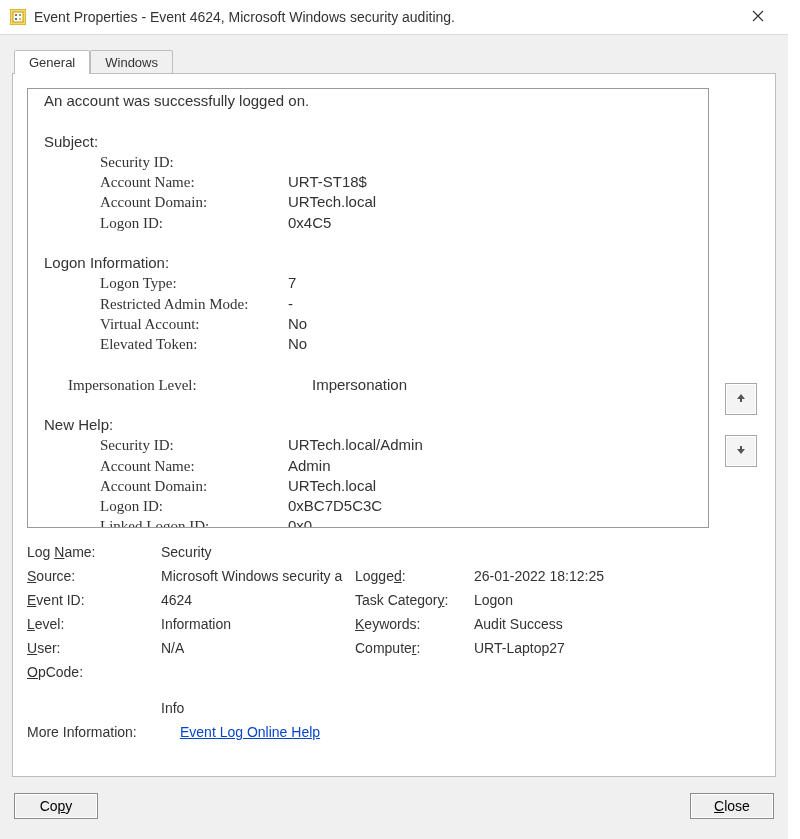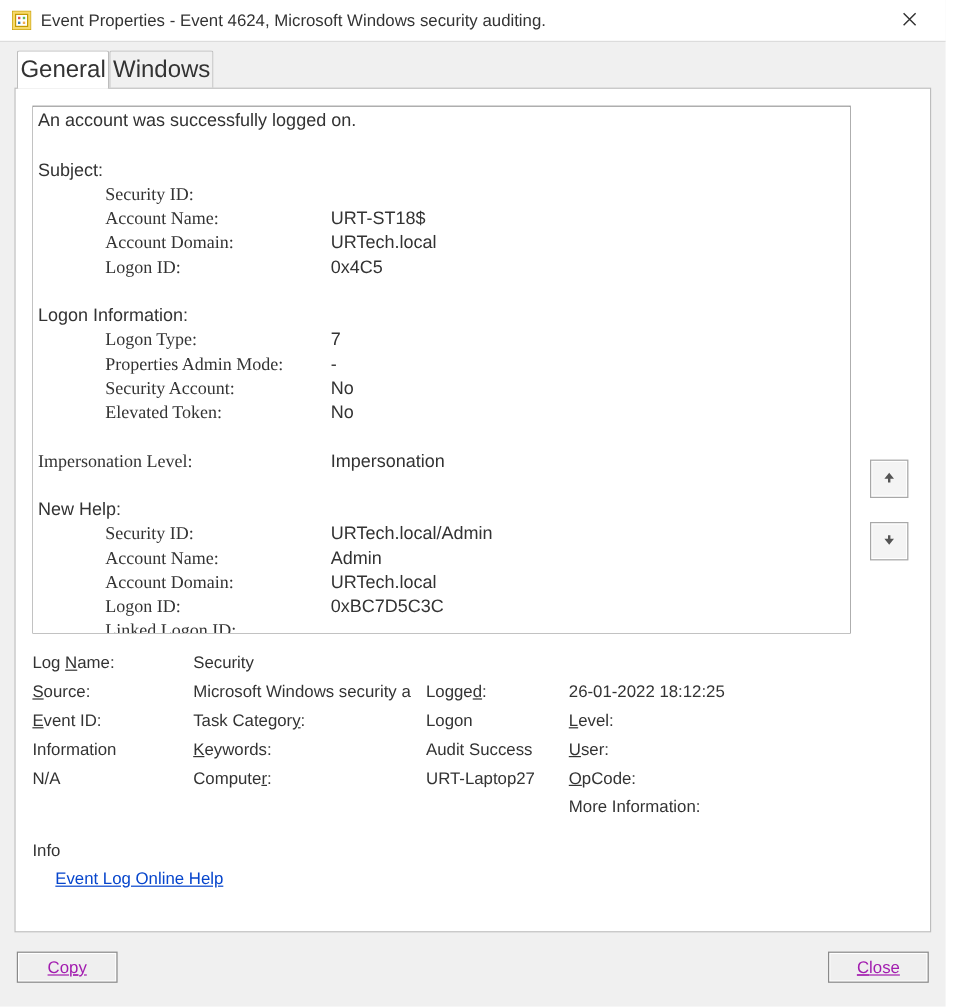--- a/index.html
+++ b/index.html
@@ -56,28 +56,28 @@
     flex-direction: column;
     box-sizing: border-box;
   }
   .tabs {
     display: flex;
     align-items: flex-end;
     height: 28px;
     margin-left: 2px;
   }
   .tab {
-    padding: 4px 2px;
+    padding: 4px 14px;
     border: 1px solid #bdbdbd;
     border-bottom: none;
     background: #f0f0f0;
     position: relative;
     top: 1px;
     border-radius: 2px 2px 0 0;
-    font-size: 20px;
+    font-size: 13px;
     color: #333;
     cursor: pointer;
   }
   .tab.active {
     background: #ffffff;
     border-color: #bdbdbd;
     z-index: 2;
   }
   .panel {
     border: 1px solid #bdbdbd;
@@ -118,21 +118,21 @@
     cursor: pointer;
     box-shadow: inset 0 0 0 1px #ffffff;
   }
   .nav-btn span { color:#555; font-size:14px; line-height:1; }
 
   .desc-box {
     border: 1px solid #9a9a9a;
     background: #ffffff;
     height: 440px;
     overflow-y: scroll;
-    padding: 2px 8px 6px 4px;
+    padding: 2px 8px 6px 16px;
     font-size: 15px;
     line-height: 1.35;
     color: #333;
     box-sizing: border-box;
   }
   .desc-box .line { white-space: pre; }
   .desc-box::-webkit-scrollbar { width: 17px; }
   .desc-box::-webkit-scrollbar-track { background: #f0f0f0; }
   .desc-box::-webkit-scrollbar-thumb { background: #c2c2c2; }
   .desc-box::-webkit-scrollbar-button { background: #f0f0f0; height:17px; }
@@ -161,25 +161,24 @@
     padding: 0 14px 10px 14px;
     display: flex;
     align-items: center;
   }
   .btn {
     min-width: 84px;
     height: 26px;
     border: 1px solid #8a8a8a;
     background: #efefef;
     font-size: 14px;
-    color: #a21caf;
+    color: #000000;
     padding: 0 12px;
     cursor: pointer;
     box-shadow: inset 0 0 0 1px #ffffff;
-    text-decoration: underline;
   }
   .btn .ul { text-decoration: underline; }
   .spacer { flex:1 1 auto; }
 </style>
 </head>
 <body>
 
 <div class="window">
 
   <div class="titlebar">
@@ -240,37 +239,37 @@
             <div class="line">&nbsp;</div>
 
             <div class="line">Logon Information:</div>
             <div class="kv-row">
                 <span class="kv-ind"></span>
                 <span class="kv-k">Logon Type:</span>
                 <span class="kv-v">7</span>
               </div>
             <div class="kv-row">
                 <span class="kv-ind"></span>
-                <span class="kv-k">Properties Admin Mode:</span>
+                <span class="kv-k">Restricted Admin Mode:</span>
                 <span class="kv-v">-</span>
               </div>
             <div class="kv-row">
                 <span class="kv-ind"></span>
-                <span class="kv-k">Security Account:</span>
+                <span class="kv-k">Virtual Account:</span>
                 <span class="kv-v">No</span>
               </div>
             <div class="kv-row">
                 <span class="kv-ind"></span>
                 <span class="kv-k">Elevated Token:</span>
                 <span class="kv-v">No</span>
               </div>
             <div class="line">&nbsp;</div>
 
             <div class="kv-row">
-                <span class="kv-k" style="width:244px;flex:0 0 244px;">Impersonation Level:</span>
+                <span class="kv-k" style="width:244px;flex:0 0 244px;margin-left:24px;">Impersonation Level:</span>
                 <span class="kv-v">Impersonation</span>
               </div>
             <div class="line">&nbsp;</div>
 
             <div class="line">New Help:</div>
             <div class="kv-row">
                 <span class="kv-ind"></span>
                 <span class="kv-k">Security ID:</span>
                 <span class="kv-v">URTech.local/Admin</span>
               </div>
@@ -285,34 +284,36 @@
                 <span class="kv-v">URTech.local</span>
               </div>
             <div class="kv-row">
                 <span class="kv-ind"></span>
                 <span class="kv-k">Logon ID:</span>
                 <span class="kv-v">0xBC7D5C3C</span>
               </div>
             <div class="kv-row">
                 <span class="kv-ind"></span>
                 <span class="kv-k">Linked Logon ID:</span>
+                <span class="kv-v"> 0x0</span>
               </div>
 
           </div>
 
           <div class="meta">
             <div class="lbl"><span>Log&nbsp;<span class="ul">N</span>ame:</span></div>
             <div class="val" style="grid-column: span 3;">Security</div>
 
             <div class="lbl"><span class="ul">S</span>ource:</div>
             <div class="val">Microsoft Windows security a</div>
             <div class="lbl">Logge<span class="ul">d</span>:</div>
             <div class="val">26-01-2022 18:12:25</div>
 
             <div class="lbl"><span class="ul">E</span>vent ID:</div>
+            <div class="val">4624</div>
             <div class="lbl">Task Categor<span class="ul">y</span>:</div>
             <div class="val">Logon</div>
 
             <div class="lbl"><span class="ul">L</span>evel:</div>
             <div class="val">Information</div>
             <div class="lbl"><span class="ul">K</span>eywords:</div>
             <div class="val">Audit Success</div>
 
             <div class="lbl"><span class="ul">U</span>ser:</div>
             <div class="val">N/A</div>

